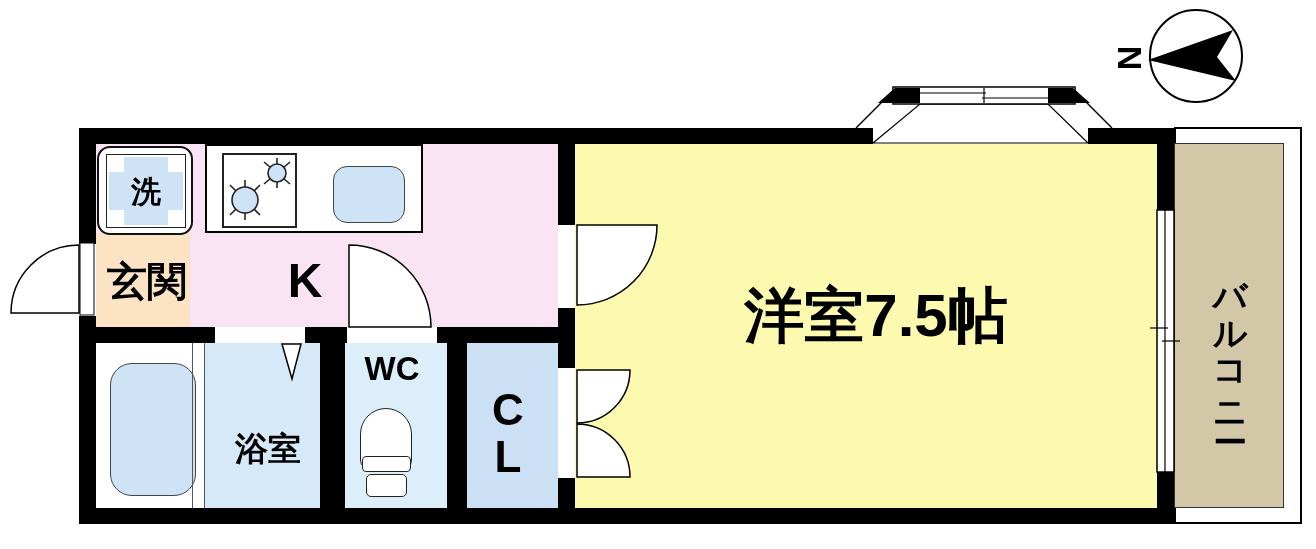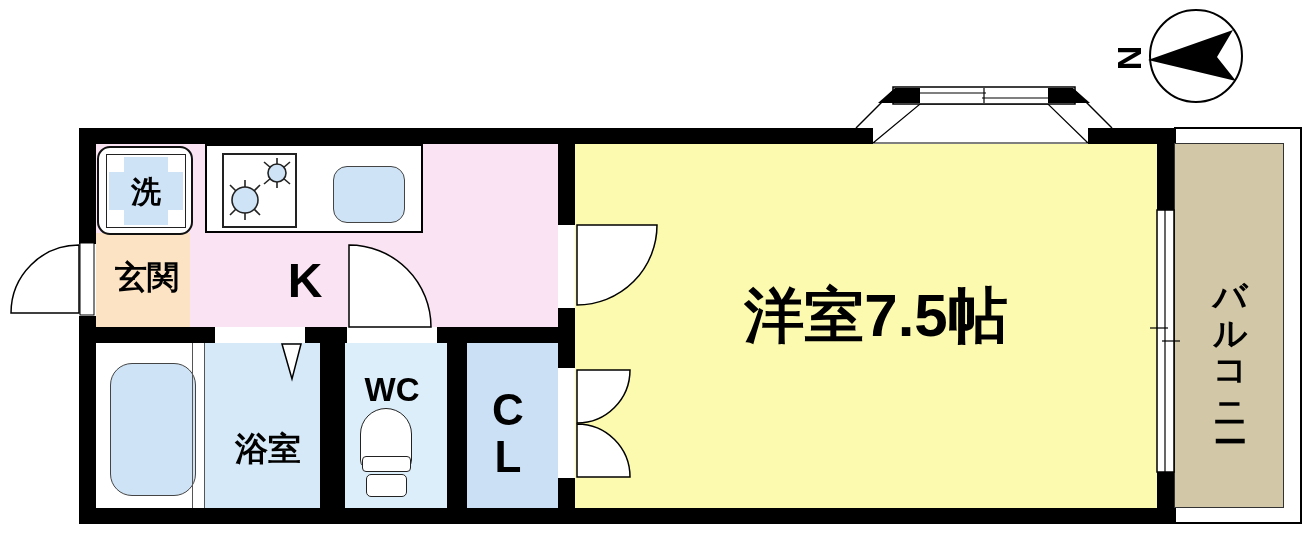--- a/index.html
+++ b/index.html
@@ -30,21 +30,21 @@
   .sink,.tub,.washer-pad{background:var(--c-fixture);}
   .sink{border:1.5px solid #444;border-radius:14px;}
   .tub{border:1.5px solid #444;border-radius:22px;}
   .washer-outer{background:#fff;border:2px solid #111;border-radius:13px;}
   .washer-inner{background:#fff;border:1.5px solid #222;}
   .corner{position:absolute;width:15px;height:15px;background:#fff;}
   .toilet{background:#fff;border:1.5px solid #222;}
   .thinline{position:absolute;background:#555;z-index:3;}
 
   .lbl-k{font-size:48px;font-weight:bold;}
-  .lbl-genkan{font-size:32px;font-weight:bold;}
+  .lbl-genkan{font-size:40px;font-weight:bold;}
   .lbl-sen{font-size:30px;font-weight:bold;z-index:6;}
   .lbl-bath{font-size:33px;font-weight:600;}
   .lbl-wc{font-size:33px;font-weight:600;}
   .lbl-cl{font-size:44px;font-weight:600;line-height:47px;}
   .lbl-main{font-size:60px;font-weight:bold;}
   .lbl-balcony{
     font-size:34px;font-weight:600;letter-spacing:3px;line-height:1.05;
     writing-mode:vertical-rl;text-orientation:mixed;white-space:nowrap;
   }
 </style>
@@ -151,19 +151,19 @@
 
   <circle cx="1196" cy="56" r="46" fill="#fff" stroke="#000" stroke-width="2"></circle>
   <polygon points="1148,60 1233,30 1217,57 1236,81" fill="#000"></polygon>
   <text x="1129" y="58" transform="rotate(-90 1129 58)" text-anchor="middle" dominant-baseline="central" font-size="34" font-weight="bold" font-family="Liberation Sans, sans-serif" fill="#000">N</text>
 </svg>
 
 <div class="label lbl-sen" style="left:116px;top:177px;width:60px;">洗</div>
 <div class="label lbl-genkan" style="left:87px;top:261px;width:120px;">玄関</div>
 <div class="label lbl-k" style="left:255px;top:257px;width:100px;">K</div>
 <div class="label lbl-bath" style="left:208px;top:432px;width:120px;">浴室</div>
-<div class="label lbl-wc" style="left:342px;top:352px;width:100px;margin-top:21px;">WC</div>
+<div class="label lbl-wc" style="left:342px;top:352px;width:100px;">WC</div>
 <div class="label lbl-cl" style="left:468px;top:386px;width:80px;">
   <span style="display:block;">C</span>
   <span style="display:block;">L</span>
 </div>
 <div class="label lbl-main" style="left:576px;top:286px;width:600px;">洋室7.5帖</div>
 <div class="label lbl-balcony" style="left:1212px;top:197px;height:290px;">バルコニー</div>
 
 </body></html>

